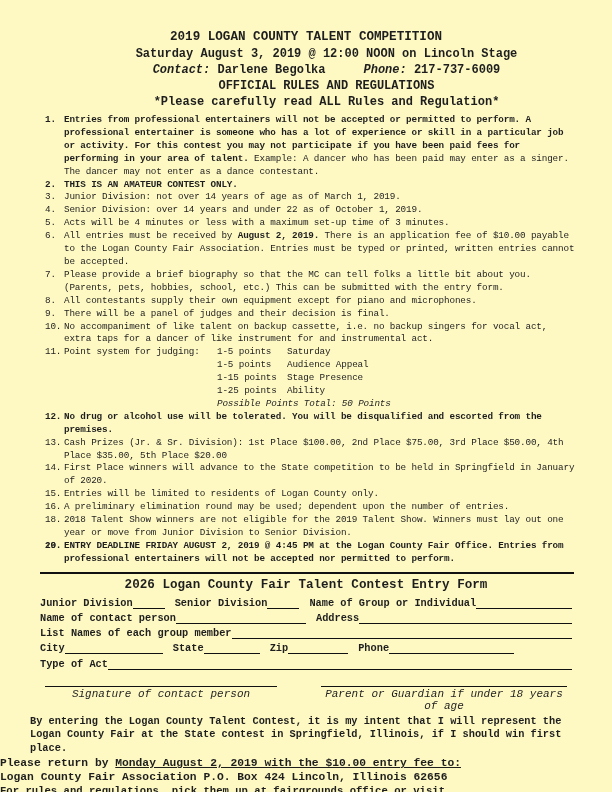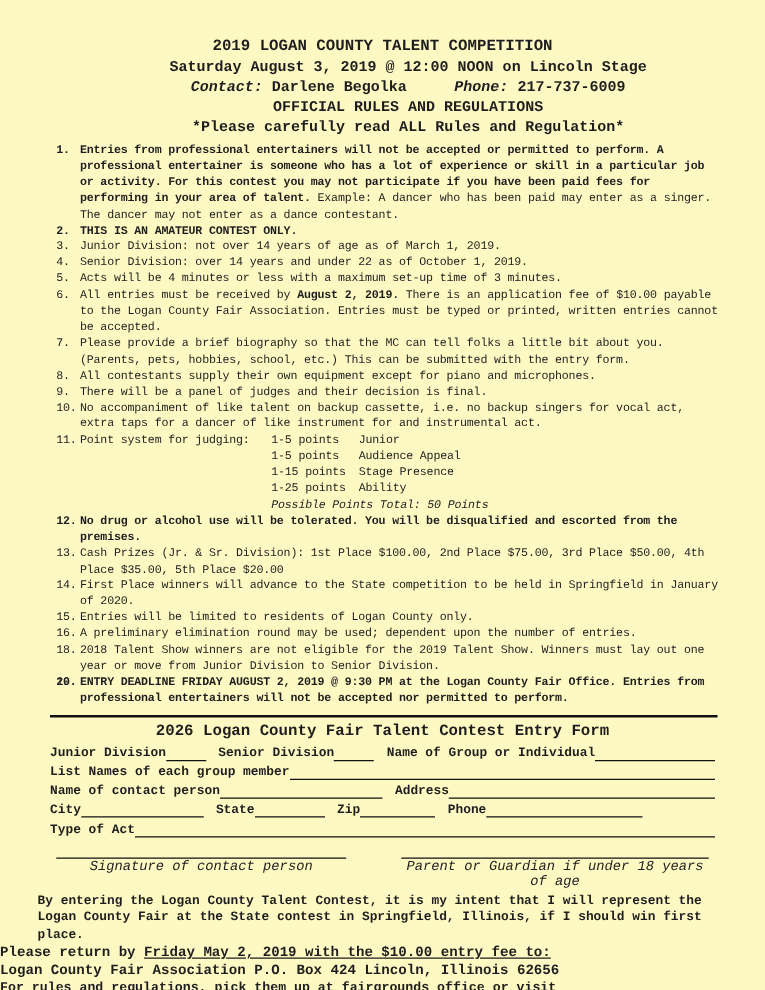--- a/index.html
+++ b/index.html
@@ -84,21 +84,21 @@
     <li><span class="num">5.</span><span>Acts will be 4 minutes or less with a maximum set-up time of 3 minutes.</span><span class="b"></span><span></span></li>
     <li><span class="num">6.</span><span>All entries must be received by </span><span class="b">August 2, 2019.</span><span> There is an application fee of $10.00 payable to the Logan County Fair Association. Entries must be typed or printed, written entries cannot be accepted.</span></li>
     <li><span class="num">7.</span><span>Please provide a brief biography so that the MC can tell folks a little bit about you. (Parents, pets, hobbies, school, etc.) This can be submitted with the entry form.</span><span class="b"></span><span></span></li>
     <li><span class="num">8.</span><span>All contestants supply their own equipment except for piano and microphones.</span><span class="b"></span><span></span></li>
     <li><span class="num">9.</span><span>There will be a panel of judges and their decision is final.</span><span class="b"></span><span></span></li>
     <li><span class="num">10.</span><span>No accompaniment of like talent on backup cassette, i.e. no backup singers for vocal act, extra taps for a dancer of like instrument for and instrumental act.</span><span class="b"></span><span></span></li>
     <li><span class="num">11.</span><span>Point system for judging:</span>
       <div class="judge-table">
         <div class="jrow">
             <span class="jpts">1-5 points</span>
-            <span>Junior</span>
+            <span>Saturday</span>
           </div>
         <div class="jrow">
             <span class="jpts">1-5 points</span>
             <span>Audience Appeal</span>
           </div>
         <div class="jrow">
             <span class="jpts">1-15 points</span>
             <span>Stage Presence</span>
           </div>
         <div class="jrow">
@@ -108,49 +108,49 @@
         <div class="jtotal">Possible Points Total: 50 Points</div>
       </div>
     </li>
     <li><span class="num bnum">12.</span><span></span><span class="b">No drug or alcohol use will be tolerated. You will be disqualified and escorted from the premises.</span><span></span></li>
     <li><span class="num">13.</span><span>Cash Prizes (Jr. &amp; Sr. Division): 1st Place $100.00, 2nd Place $75.00, 3rd Place $50.00, 4th Place $35.00, 5th Place $20.00</span><span class="b"></span><span></span></li>
     <li><span class="num">14.</span><span>First Place winners will advance to the State competition to be held in Springfield in January of 2020.</span><span class="b"></span><span></span></li>
     <li><span class="num">15.</span><span>Entries will be limited to residents of Logan County only.</span><span class="b"></span><span></span></li>
     <li><span class="num">16.</span><span>A preliminary elimination round may be used; dependent upon the number of entries.</span><span class="b"></span><span></span></li>
     <li><span class="num">18.</span><span>2018 Talent Show winners are not eligible for the 2019 Talent Show. Winners must lay out one year or move from Junior Division to Senior Division.</span><span class="b"></span><span></span></li>
     <li><span class="num">19.</span><span class="b"></span><span></span></li>
-    <li><span class="num bnum">20.</span><span></span><span class="b">ENTRY DEADLINE FRIDAY AUGUST 2, 2019 @ 9:30 PM at the Logan County Fair Office. Entries from professional entertainers will not be accepted nor permitted to perform.</span><span></span></li>
+    <li><span class="num bnum">20.</span><span></span><span class="b">ENTRY DEADLINE FRIDAY AUGUST 2, 2019 @ 4:45 PM at the Logan County Fair Office. Entries from professional entertainers will not be accepted nor permitted to perform.</span><span></span></li>
   </ol>
 
   <hr class="divider">
 
   <div class="entry">
     <h2>2026 Logan County Fair Talent Contest Entry Form</h2>
 
     <div class="frow">
       <span>Junior Division</span>
         <span class="blank w32"></span>
         <span class="sp"></span>
       <span>Senior Division</span>
         <span class="blank w32"></span>
         <span class="sp"></span>
       <span>Name of Group or Individual</span>
         <span class="blank grow"></span>
     </div>
 
     <div class="frow">
-      <span>List Names of each group member</span>
+      <span>Name of contact person</span>
+        <span class="blank w130"></span>
+        <span class="sp"></span>
+      <span>Address</span>
         <span class="blank grow"></span>
     </div>
 
     <div class="frow">
-      <span>Name of contact person</span>
-        <span class="blank w130"></span>
-        <span class="sp"></span>
-      <span>Address</span>
+      <span>List Names of each group member</span>
         <span class="blank grow"></span>
     </div>
 
     <div class="frow">
       <span>City</span>
         <span class="blank w98"></span>
         <span class="sp"></span>
       <span>State</span>
         <span class="blank w56"></span>
         <span class="sp"></span>
@@ -173,18 +173,18 @@
       <div class="cap">Signature of contact person</div>
     </div>
     <div class="sig right">
       <div class="sline"></div>
       <div class="cap">Parent or Guardian if under 18 years of age</div>
     </div>
   </div>
 
   <div class="foot">
     <p class="f-intent">By entering the Logan County Talent Contest, it is my intent that I will represent the Logan County Fair at the State contest in Springfield, Illinois, if I should win first place.</p>
-    <p class="f-return"><span>Please return by </span><span class="ul">Friday May 2, 2019 with the $10.00 entry fee to:</span></p>
+    <p class="f-return"><span>Please return by </span><span class="ul">Monday August 2, 2019 with the $10.00 entry fee to:</span></p>
     <p class="f-addr">Logan County Fair Association P.O. Box 424 Lincoln, Illinois 62656</p>
     <p class="f-rules"><span>For rules and regulations, pick them up at fairgrounds office or visit </span><a class="link">www.logancountyfairil.com.</a></p>
   </div>
 
 </div>
 
 </body></html>

